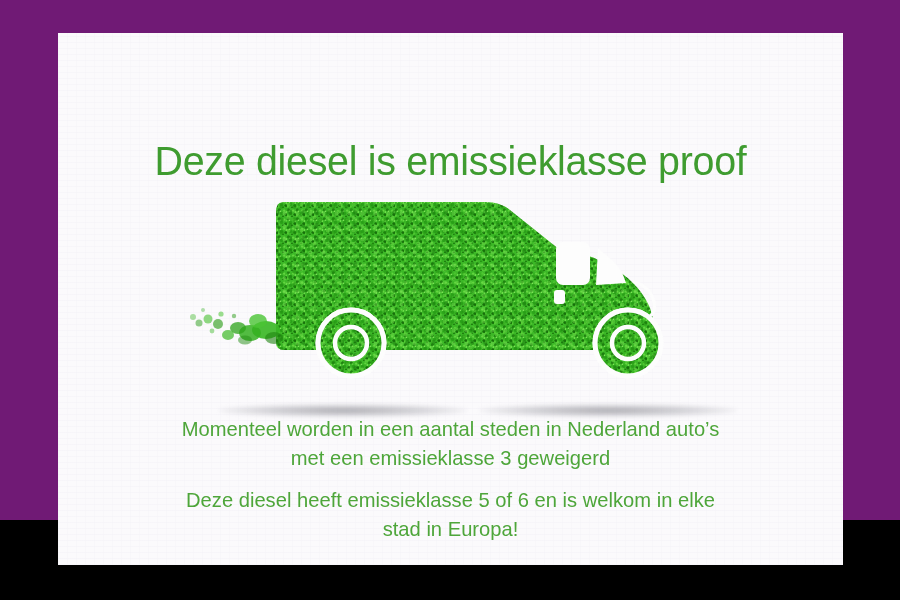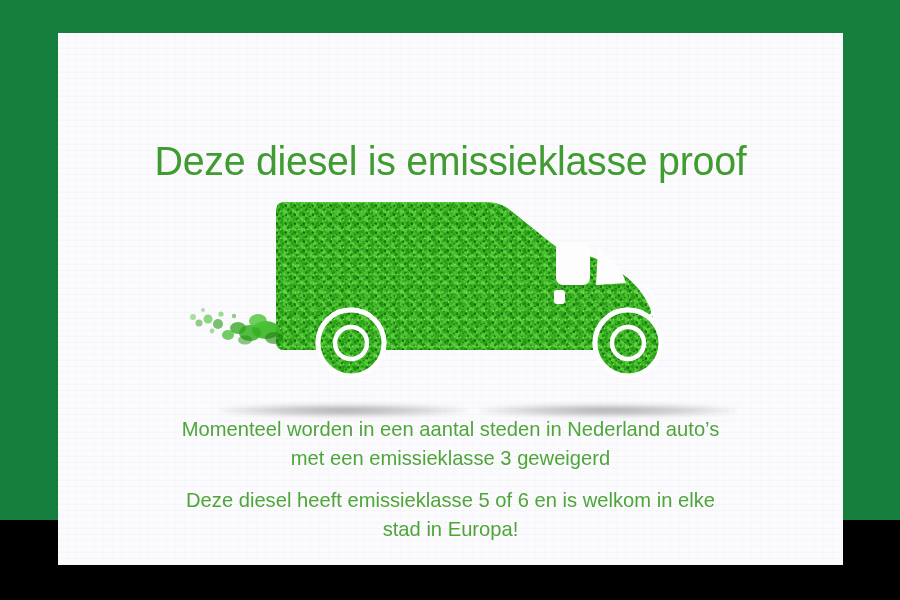--- a/index.html
+++ b/index.html
@@ -11,21 +11,21 @@
     width: 900px;
     height: 600px;
     overflow: hidden;
     font-family: "Liberation Sans", sans-serif;
   }
 
   #frame {
     position: relative;
     width: 900px;
     height: 520px;
-    background: #15803d;
+    background: #701a75;
   }
 
   
   #panel {
     position: absolute;
     left: 58px;
     top: 33px;
     width: 785px;
     height: 532px;
     background: #fbfafc;

